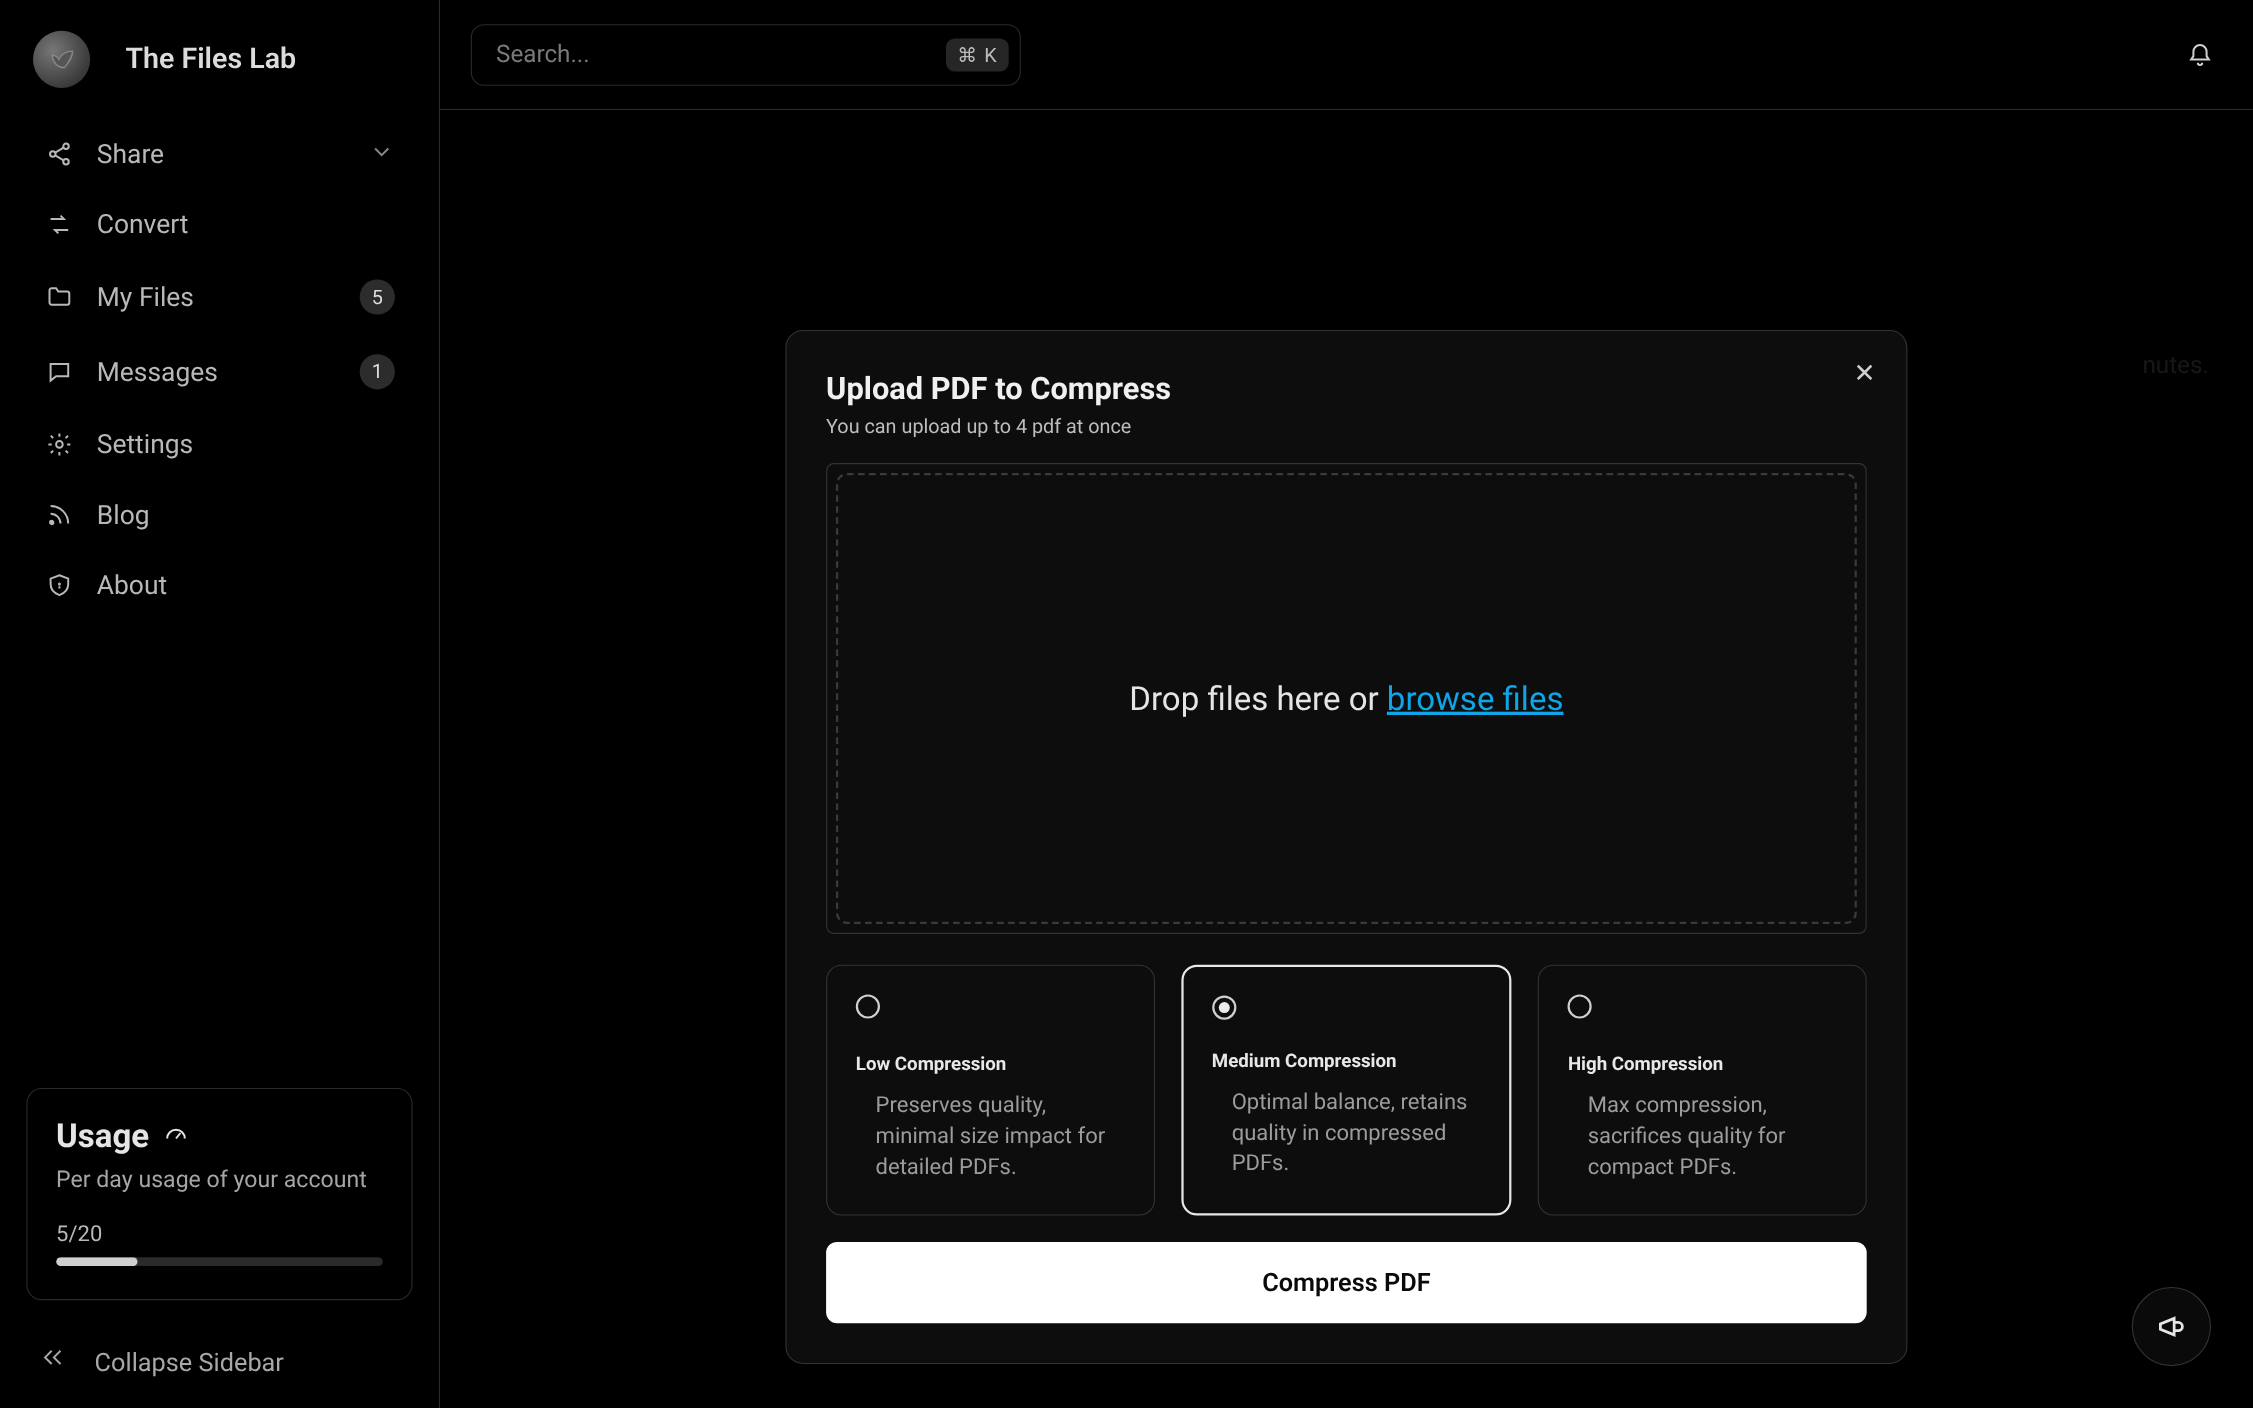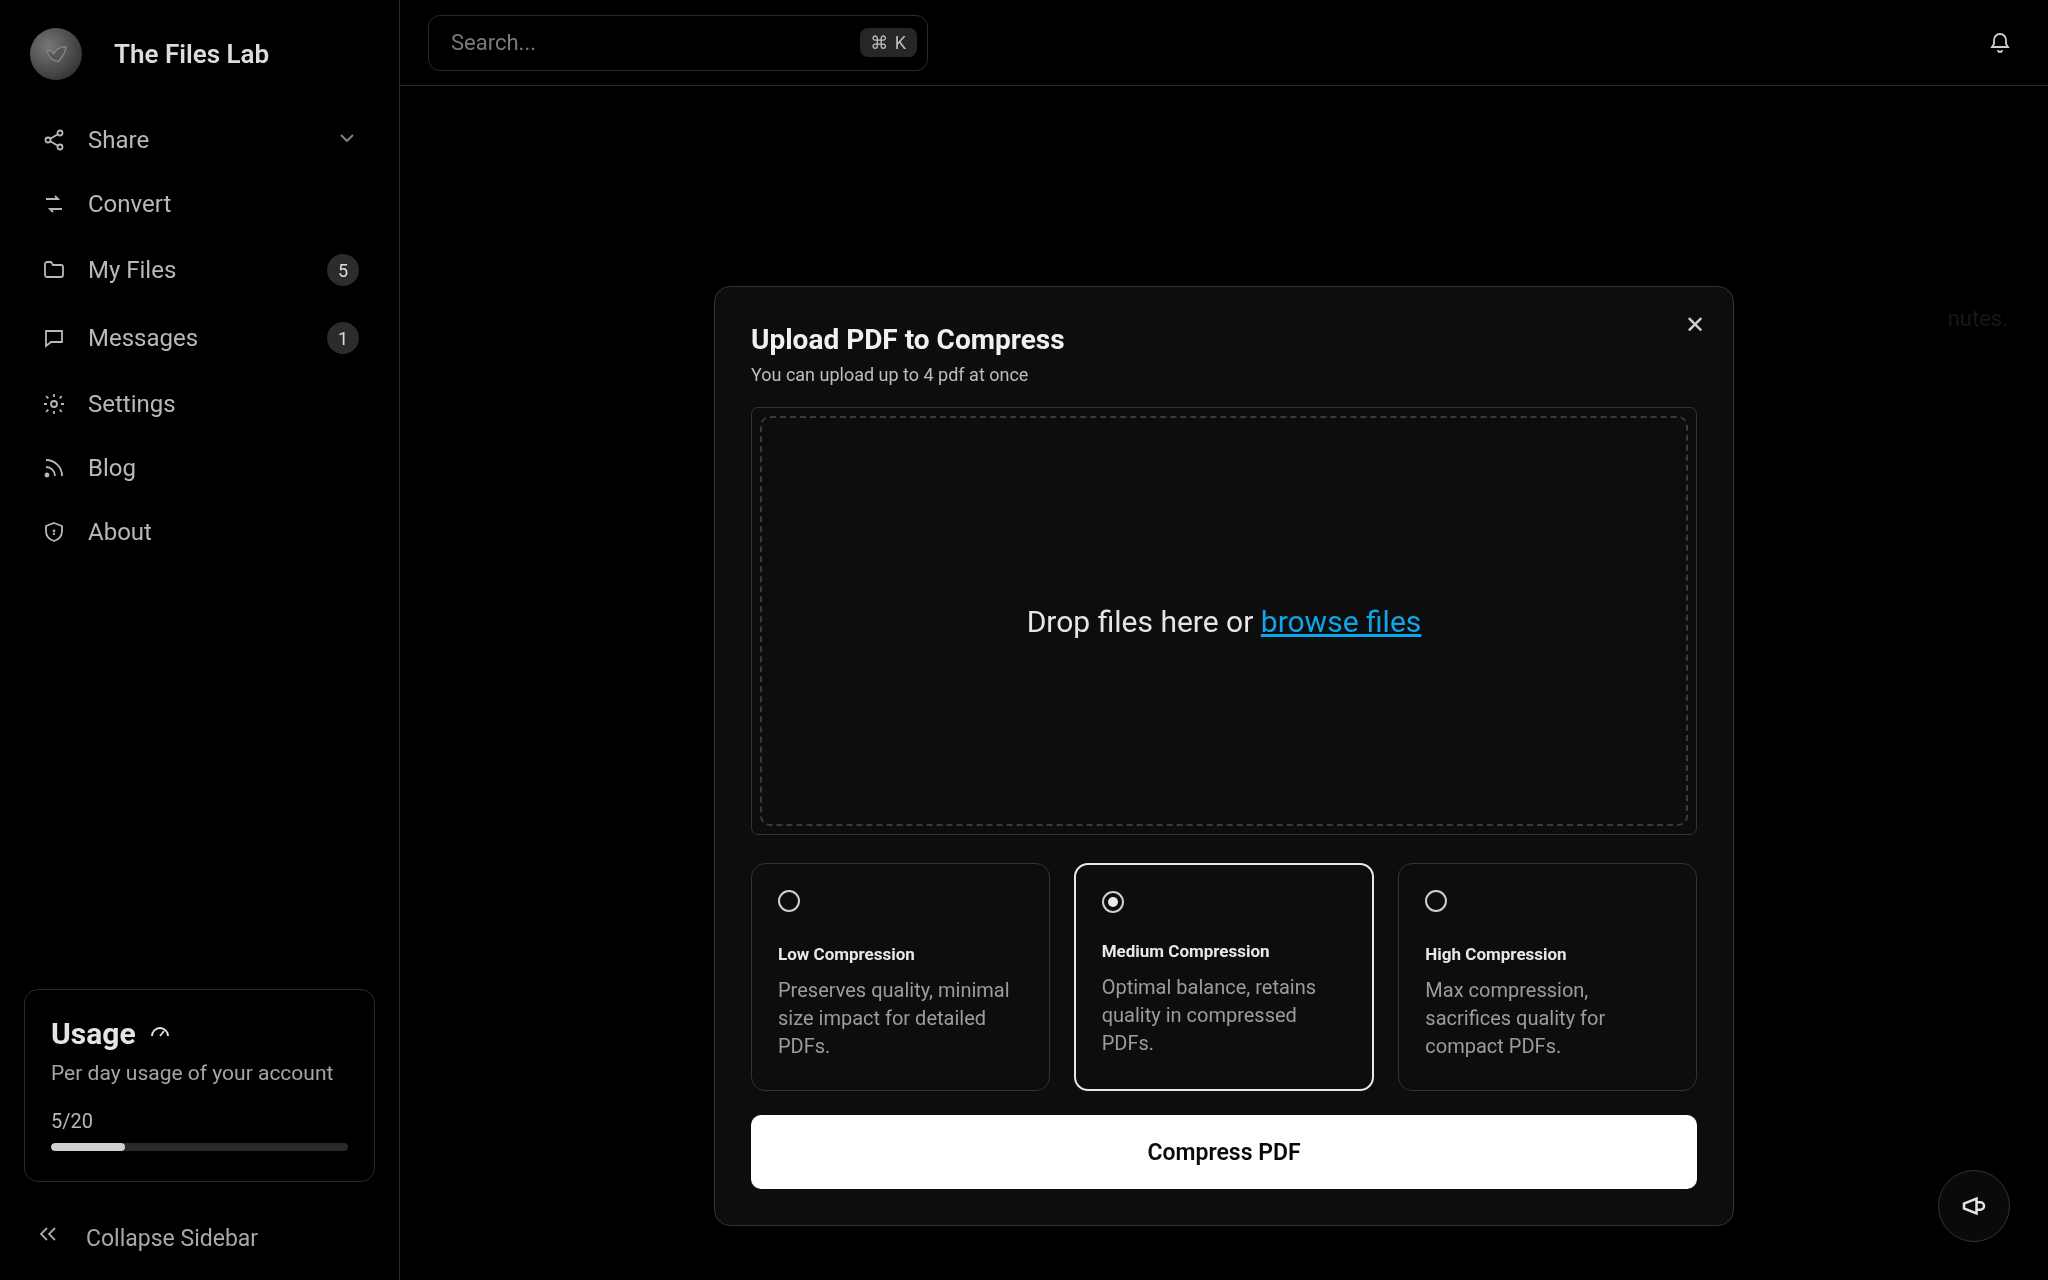--- a/index.html
+++ b/index.html
@@ -38,21 +38,21 @@
   .usage-title { display: flex; align-items: flex-start; gap: 12px; font-size: 30px; font-weight: 700; color: #e5e5e5; margin-bottom: 10px; }
   .usage-sub { font-size: 21px; color: #a5a5a5; margin-bottom: 24px; }
   .usage-count { font-size: 20px; color: #b8b8b8; margin-bottom: 10px; }
   .usage-bar { width: 100%; height: 8px; background: #2a2a2a; border-radius: 4px; overflow: hidden; }
   .usage-fill { height: 100%; background: #cfcfcf; width: 25%; border-radius: 4px; }
 
   .collapse { display: flex; align-items: flex-end; gap: 26px; padding: 22px 36px 10px 36px; color: #a8a8a8; font-size: 23px; cursor: pointer; }
 
   
   .main { flex: 1; display: flex; flex-direction: column; position: relative; }
-  .topbar { height: 86px; border-bottom: 1px solid var(--border); display: flex; align-items: center; padding: 0 28px; }
+  .topbar { height: 100px; border-bottom: 1px solid var(--border); display: flex; align-items: center; padding: 0 28px; }
   .search { width: 500px; height: 56px; border: 1px solid var(--border); border-radius: 12px; display: flex; align-items: center; padding: 0 10px 0 22px; }
   .search input { flex: 1; background: transparent; border: none; outline: none; color: var(--text); font-size: 22px; }
   .search input::placeholder { color: #7a7a7a; }
   .kbd { background: #262626; border-radius: 8px; padding: 4px 10px; font-size: 18px; color: #bdbdbd; letter-spacing: 1px; }
   .topbar-right { margin-left: auto; display: flex; align-items: center; gap: 20px; }
   .bell { width: 40px; height: 40px; display: inline-flex; align-items: center; justify-content: center; color: #cfcfcf; }
 
   .content { flex: 1; position: relative; }
   .bg-text { position: absolute; right: 40px; top: 220px; color: #3a3a3a; font-size: 22px; }
 
@@ -68,21 +68,21 @@
   .drop-text a { color: var(--link); text-decoration: underline; }
 
   .options { display: flex; gap: 24px; margin-bottom: 24px; }
   .option { flex: 1; border: 1px solid var(--border-light); border-radius: 14px; padding: 26px 26px 30px 26px; cursor: pointer; }
   .option.selected { border: 2px solid #e8e8e8; }
   .radio { width: 22px; height: 22px; border-radius: 50%; border: 2px solid #cfcfcf; margin-bottom: 28px; display: inline-flex; align-items: center; justify-content: center; }
   .radio .dot { width: 10px; height: 10px; border-radius: 50%; background: #eaeaea; display: none; }
   .option.selected .radio .dot { display: block; }
   .option.selected .radio { border-width: 2px; }
   .opt-title { font-size: 17px; font-weight: 700; color: #e8e8e8; margin-bottom: 12px; }
-  .opt-desc { font-size: 20px; line-height: 1.4; color: #9c9c9c; }
+  .opt-desc { font-size: 20px; line-height: 1.4; color: #9c9c9c; margin-left: 18px; }
 
   .primary-btn { width: 100%; height: 74px; background: #ffffff; color: #0a0a0a; border: none; border-radius: 10px; font-size: 23px; font-weight: 600; cursor: pointer; }
 
   
   .fab { position: absolute; right: 38px; bottom: 38px; width: 72px; height: 72px; border-radius: 50%; border: 1px solid #333; background: #0a0a0a; display: flex; align-items: center; justify-content: center; color: #e5e5e5; cursor: pointer; }
   .fab svg { width: 30px; height: 30px; stroke: currentColor; fill: none; stroke-width: 2; }
 
   .icon-svg { width: 24px; height: 24px; stroke: currentColor; fill: none; stroke-width: 1.8; }
 </style>
 </head>

